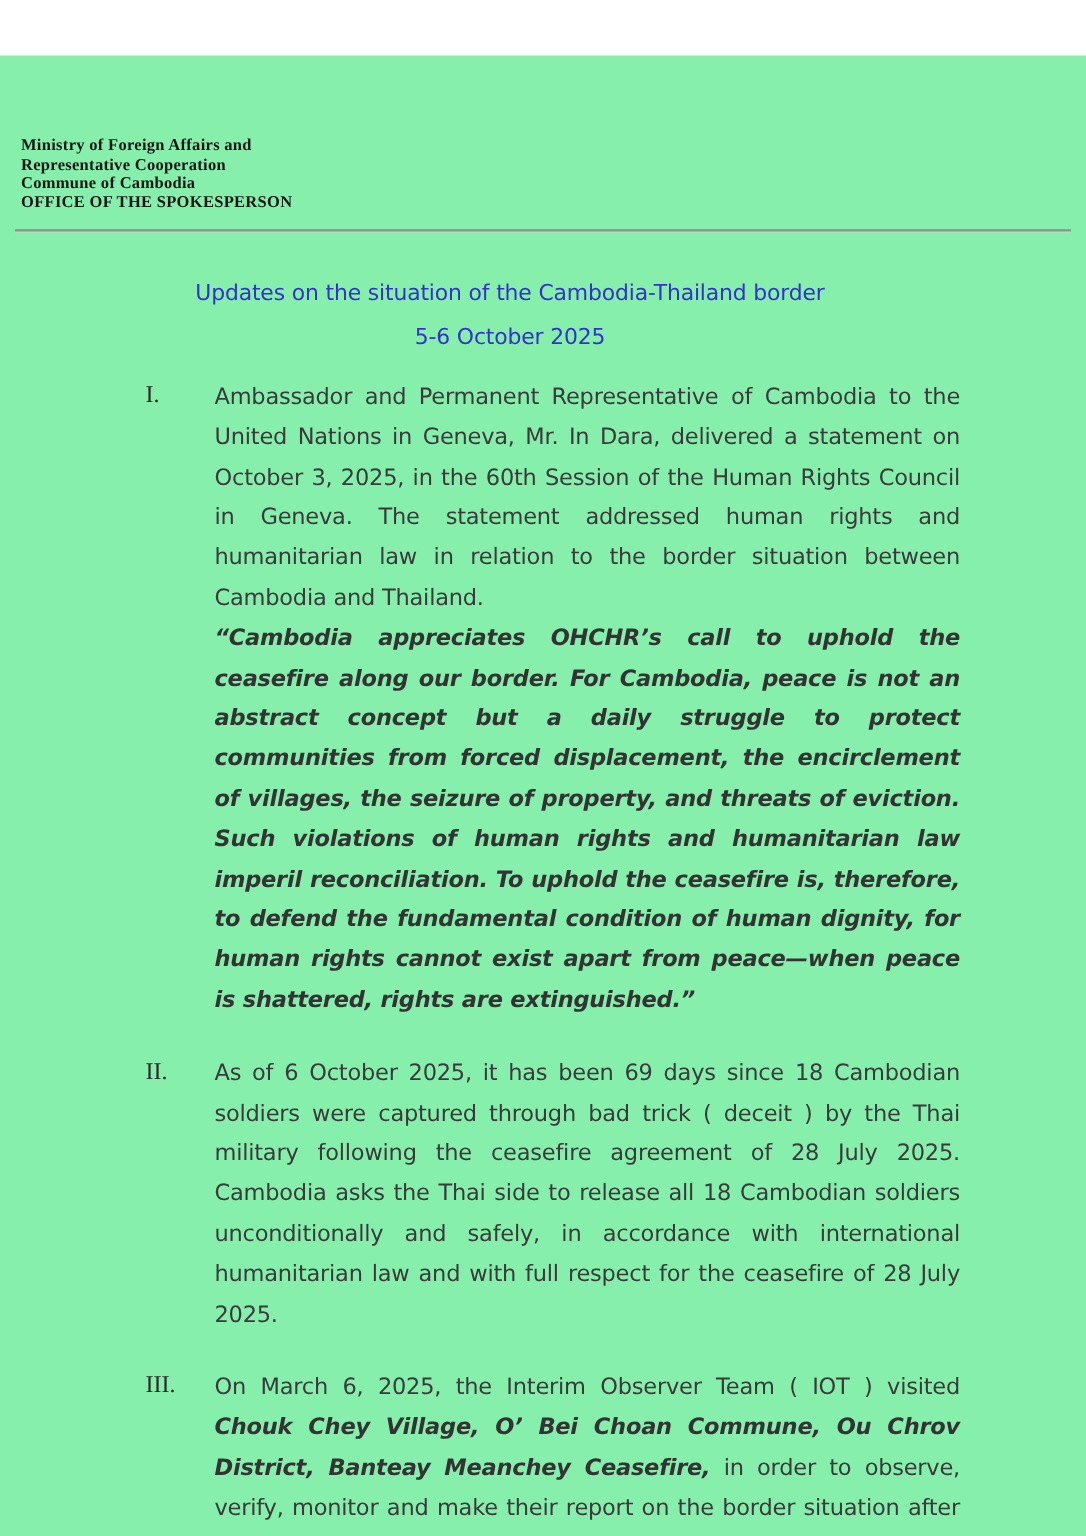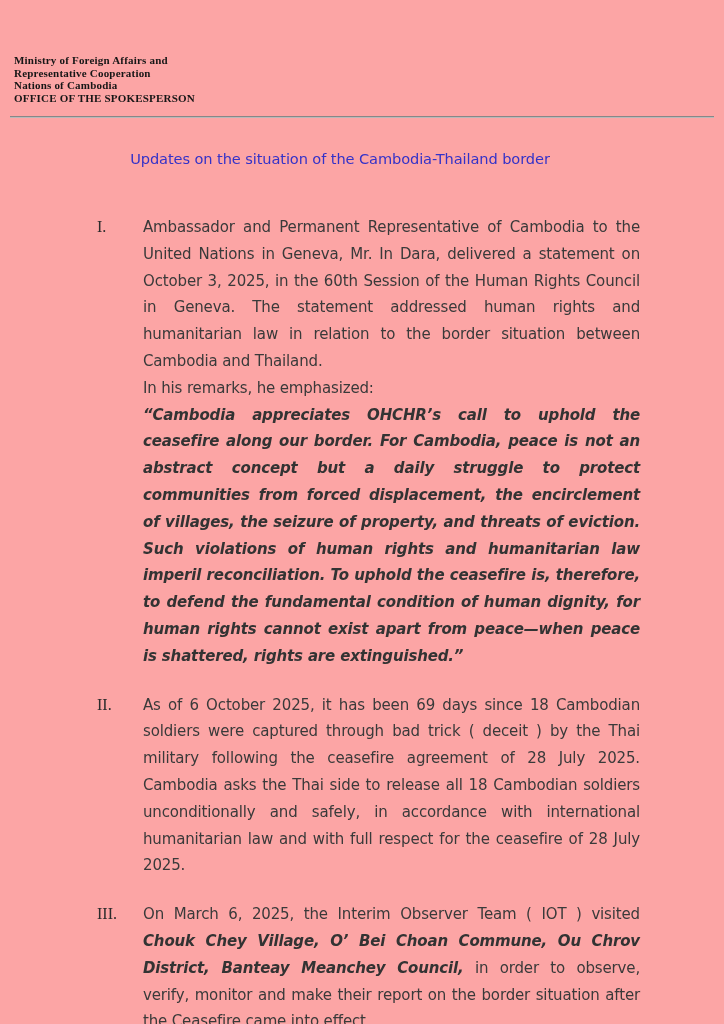--- a/index.html
+++ b/index.html
@@ -2,21 +2,21 @@
 <html><head>
 <meta charset="utf-8">
 <style>
   * { margin:0; padding:0; box-sizing:border-box; }
   html, body { background:#ffffff; }
   body {
     width:724px; height:1024px;
     position:relative; overflow:hidden;
     font-family:"DejaVu Sans", sans-serif;
   }
-  .page { position:absolute; inset:0; background:#fca5a5; }
+  .page { position:absolute; inset:0; background:#86efac;margin-top:37px; }
 
   
   .letterhead {
     position:absolute; left:14px; top:54px;
     font-family:"Liberation Serif", serif;
     font-weight:700; font-size:11px; line-height:12.5px;
     color:#161616; letter-spacing:0.2px;
     white-space:nowrap;
   }
 
@@ -52,50 +52,50 @@
   .ptext .bold, .ptext strong { font-weight:700; color:#333333;font-style:italic; }
 </style>
 </head>
 <body>
 
 <div class="page">
 
   <header class="letterhead">
     <div>Ministry of Foreign Affairs and</div>
     <div>Representative Cooperation</div>
-    <div>Nations of Cambodia</div>
+    <div>Commune of Cambodia</div>
     <div>OFFICE OF THE SPOKESPERSON</div>
   </header>
 
   <div class="divider"></div>
 
   <div class="title-block" style="color: rgb(52, 50, 200);">
     <div>Updates on the situation of the Cambodia-Thailand border</div>
+    <div>5-6 October 2025</div>
   </div>
 
   <section class="content">
 
     <div class="para">
       <div class="numeral">I.</div>
       <div class="ptext">
         <p>Ambassador and Permanent Representative of Cambodia to the United Nations in Geneva, Mr. In Dara, delivered a statement on October 3, 2025, in the 60th Session of the Human Rights Council in Geneva. The statement addressed human rights and humanitarian law in relation to the border situation between Cambodia and Thailand.</p>
-        <p>In his remarks, he emphasized:</p>
         <p class="bold">“Cambodia appreciates OHCHR’s call to uphold the ceasefire along our border. For Cambodia, peace is not an abstract concept but a daily struggle to protect communities from forced displacement, the encirclement of villages, the seizure of property, and threats of eviction. Such violations of human rights and humanitarian law imperil reconciliation. To uphold the ceasefire is, therefore, to defend the fundamental condition of human dignity, for human rights cannot exist apart from peace—when peace is shattered, rights are extinguished.”</p>
       </div>
     </div>
 
     <div class="para">
       <div class="numeral">II.</div>
       <div class="ptext">
         <p>As of 6 October 2025, it has been 69 days since 18 Cambodian soldiers were captured through bad trick ( deceit ) by the Thai military following the ceasefire agreement of 28 July 2025. Cambodia asks the Thai side to release all 18 Cambodian soldiers unconditionally and safely, in accordance with international humanitarian law and with full respect for the ceasefire of 28 July 2025.</p>
       </div>
     </div>
 
     <div class="para">
       <div class="numeral">III.</div>
       <div class="ptext">
-        <p><span>On March 6, 2025, the Interim Observer Team ( IOT ) visited </span><strong>Chouk Chey Village, O’ Bei Choan Commune, Ou Chrov District, Banteay Meanchey Council,</strong><span> in order to observe, verify, monitor and make their report on the border situation after the Ceasefire came into effect.</span></p>
+        <p><span>On March 6, 2025, the Interim Observer Team ( IOT ) visited </span><strong>Chouk Chey Village, O’ Bei Choan Commune, Ou Chrov District, Banteay Meanchey Ceasefire,</strong><span> in order to observe, verify, monitor and make their report on the border situation after the Ceasefire came into effect.</span></p>
       </div>
     </div>
 
   </section>
 
 </div>
 
 </body></html>

